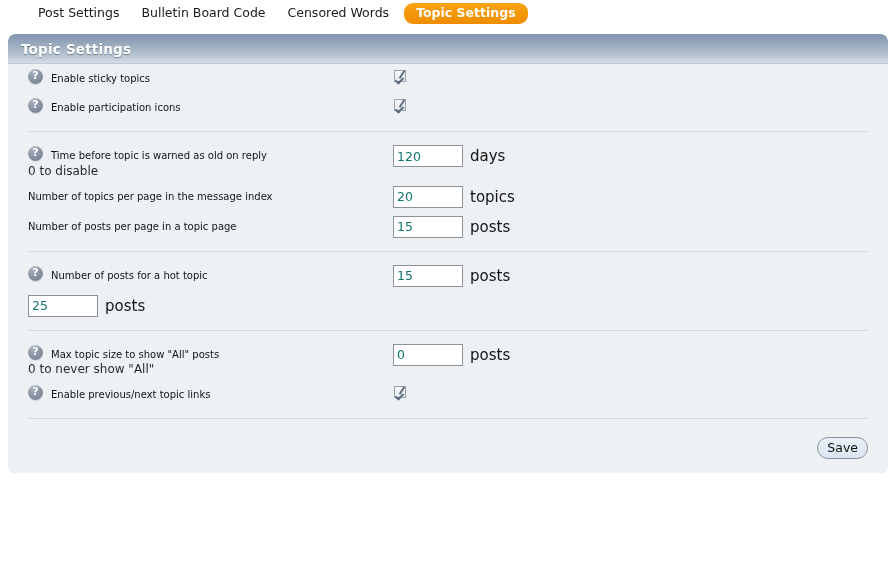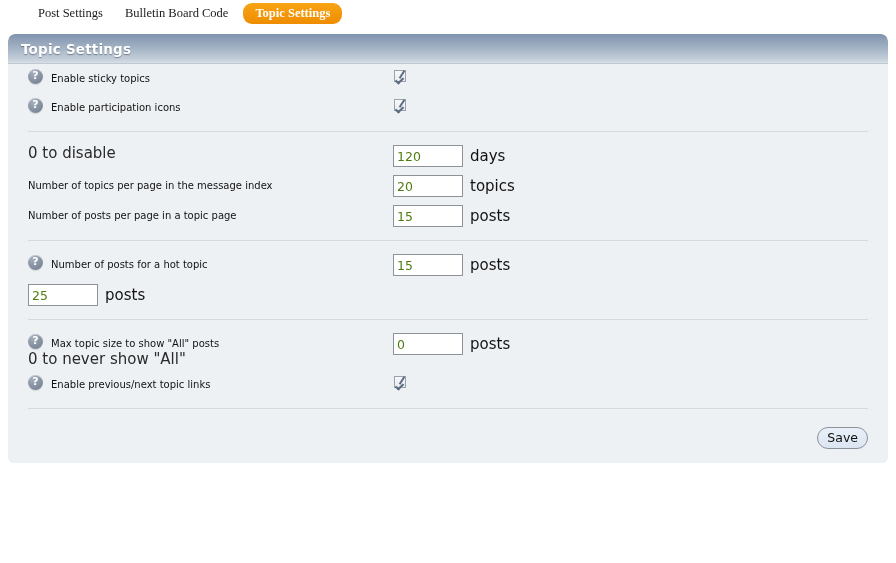--- a/index.html
+++ b/index.html
@@ -18,21 +18,20 @@
 
   
   .tabbar {
     height: 26px;
     display: flex;
     align-items: center;
     gap: 0px;
     padding-left: 38px;
     background: #ffffff;
     box-sizing: border-box;
-    font-family: Liberation Serif, serif;
   }
   .tab {
     font-size: 12.5px;
     color: #1a1a1a;
     padding: 0 11px;
     line-height: 18px;
     white-space: nowrap;
     cursor: pointer;
     text-decoration: none;
   }
@@ -102,21 +101,21 @@
   }
   .label-line {
     display: block;
     font-size: 10px;
     color: #121212;
     line-height: 17px;
   }
   .label-line .ltext { vertical-align: middle; }
   .hint {
     display: block;
-    font-size: 15px;
+    font-size: 12px;
     color: #2a2a2a;
     line-height: 13px;
     margin-top: 1px;
   }
 
   
   .help-icon {
     display: inline-block;
     width: 15px;
     height: 15px;
@@ -147,21 +146,21 @@
     gap: 7px;
     padding-top: 0px;
   }
   .txtbox {
     width: 62px;
     height: 18px;
     border: 1px solid #8d9299;
     background: #ffffff;
     font-family: "DejaVu Sans", "Liberation Sans", sans-serif;
     font-size: 12.5px;
-    color: #4d7c0f;
+    color: #0f766e;
     padding: 1px 3px;
     box-sizing: content-box;
     border-radius: 0;
     outline: none;
   }
   .unit {
     font-size: 15px;
     color: #121212;
   }
 
@@ -224,20 +223,21 @@
     cursor: pointer;
     line-height: 15px;
   }
 </style>
 </head>
 <body>
 
 <div class="tabbar" id="tabbar">
     <a class="tab first">Post Settings</a>
     <a class="tab">Bulletin Board Code</a>
+    <a class="tab">Censored Words</a>
     <a class="tab active">Topic Settings</a>
   </div>
 
 <div class="panel">
   <div class="panel-head">
     <span class="panel-title">Topic Settings</span>
   </div>
   <div class="panel-body">
     <div id="groups-container">
         <div class="group">
@@ -255,20 +255,21 @@
             </div>
             <div class="cb-wrap">
               <span class="cb checked" role="checkbox" aria-checked="true"></span>
             </div>
           </div>
         </div>
         <div class="divider"></div>
         <div class="group">
           <div class="row">
             <div class="label-cell">
+              <span class="label-line"><span class="help-icon"></span><span class="ltext">Time before topic is warned as old on reply</span></span>
               <span class="hint">0 to disable</span>
             </div>
             <div class="control-cell">
               <input type="text" class="txtbox" value="120" style="">
               <span class="unit">days</span>
             </div>
           </div>
           <div class="row">
             <div class="label-cell">
               <span class="label-line"><span class="ltext">Number of topics per page in the message index</span></span>

